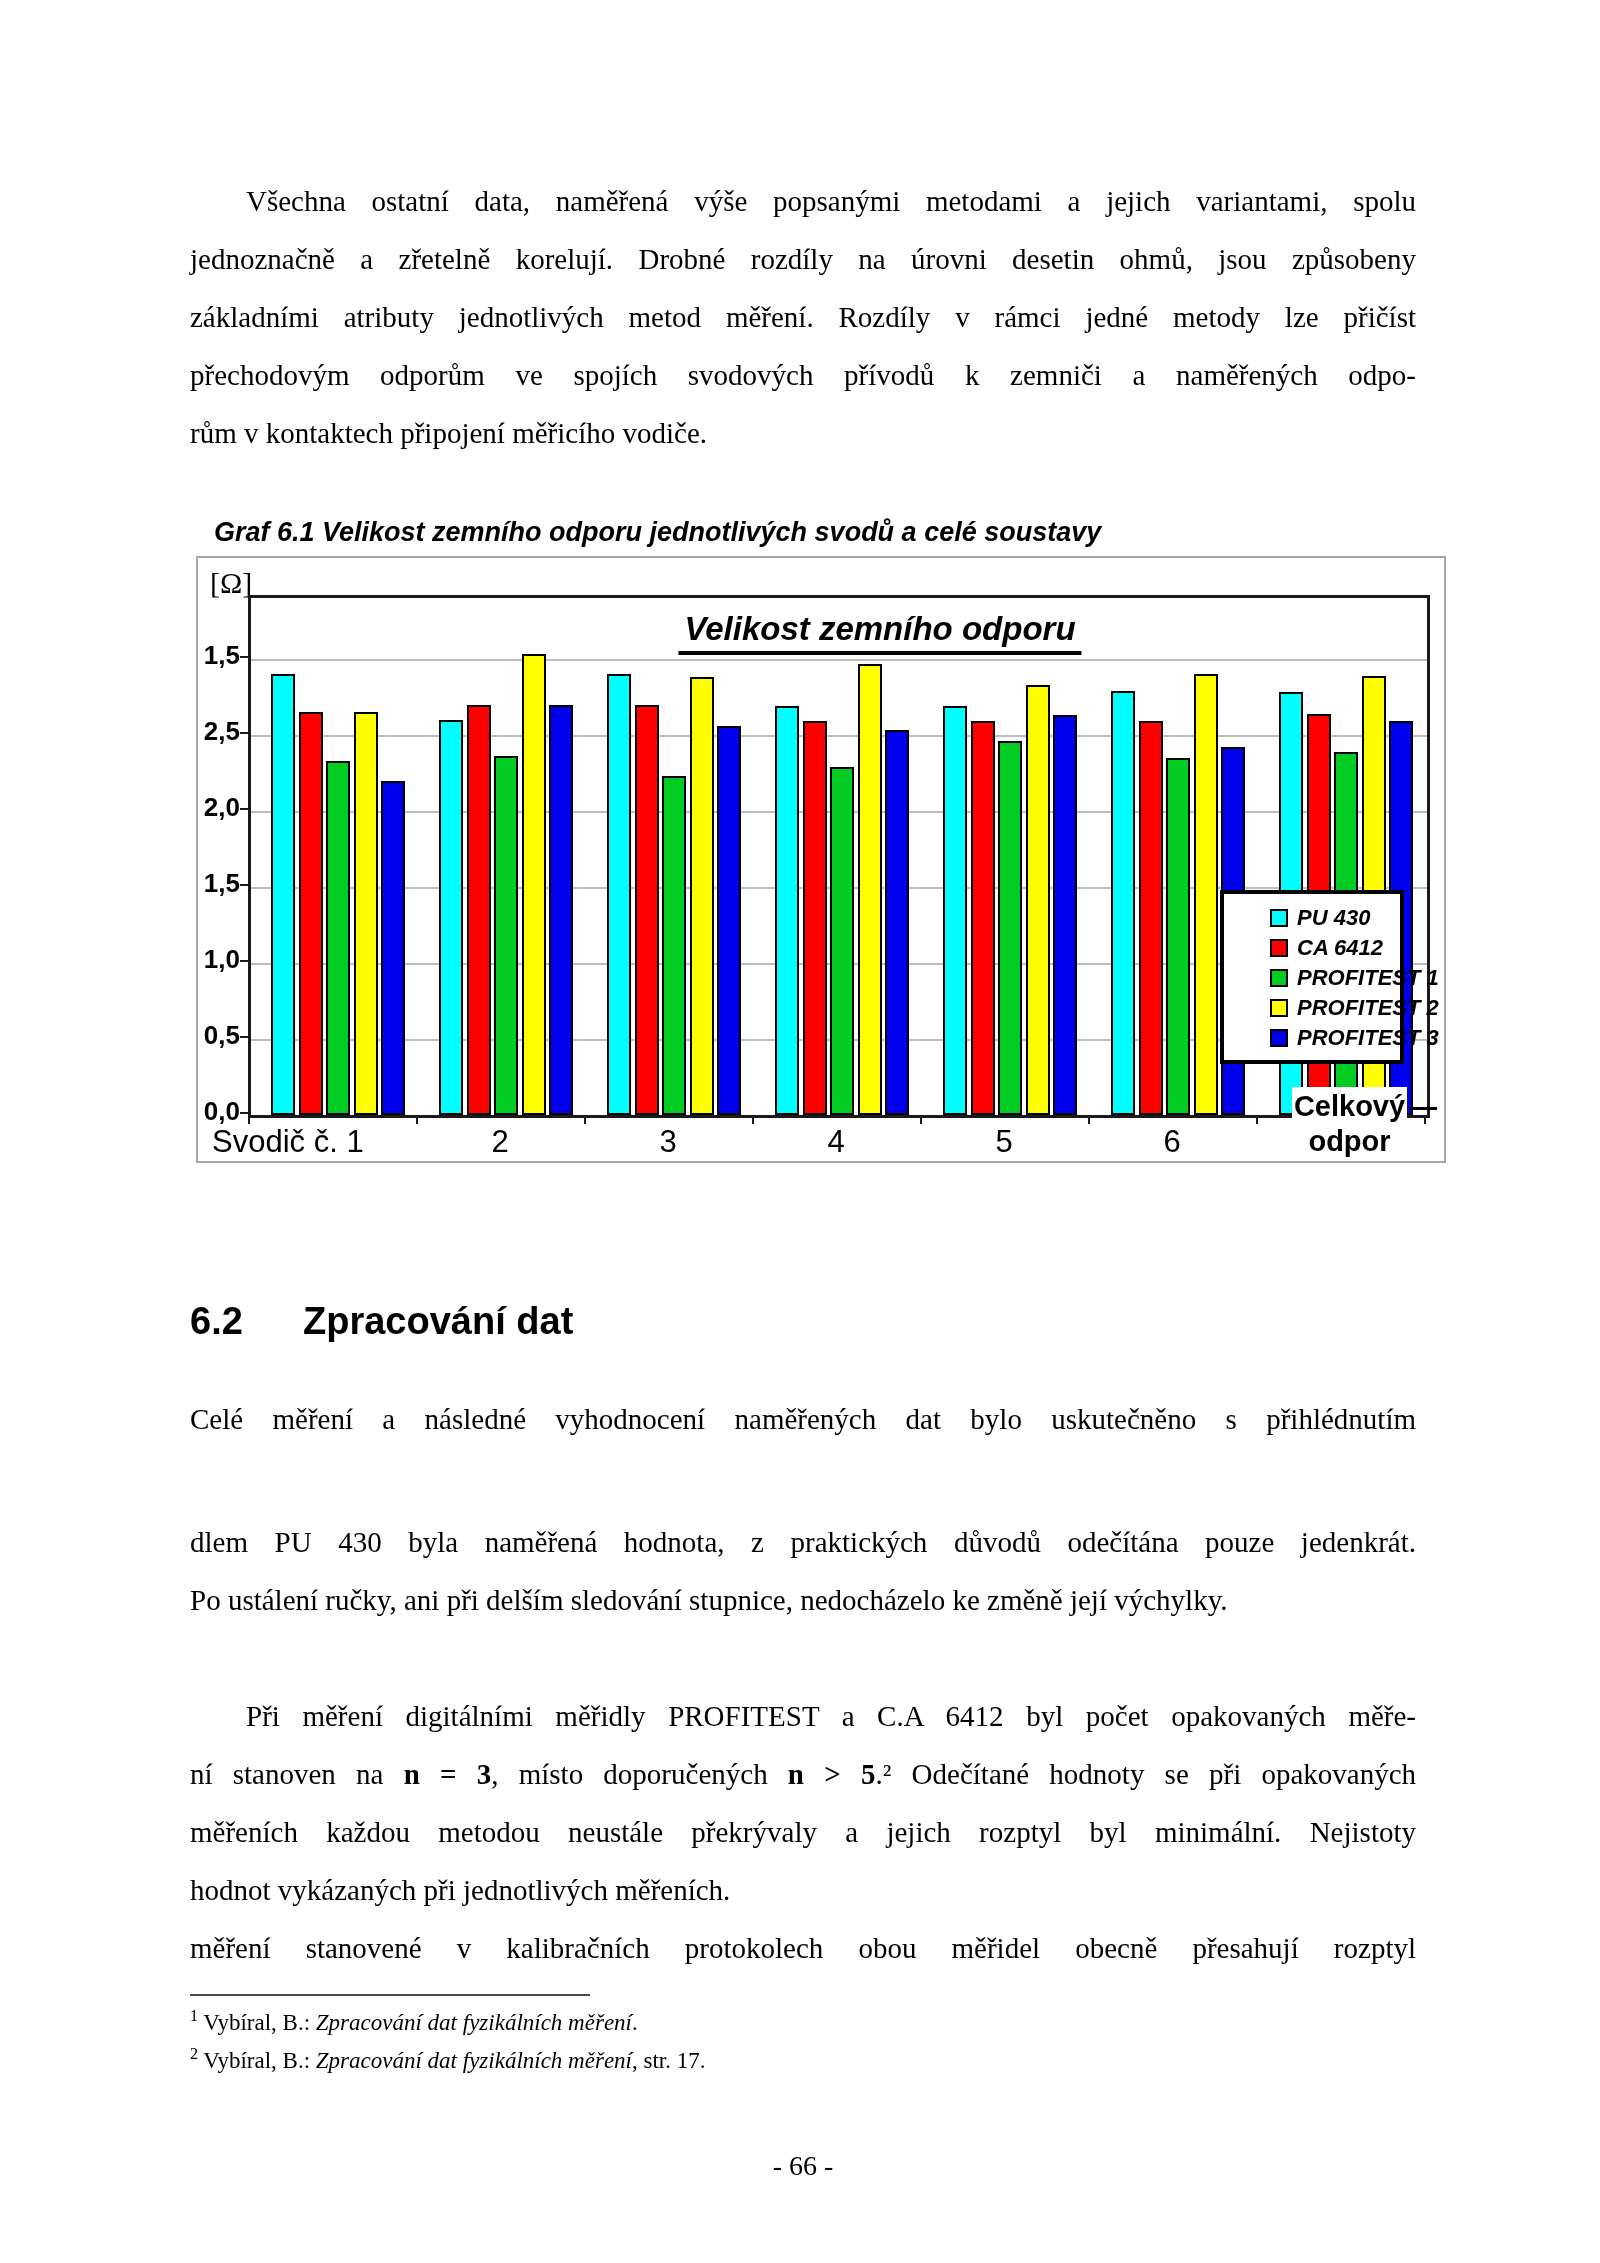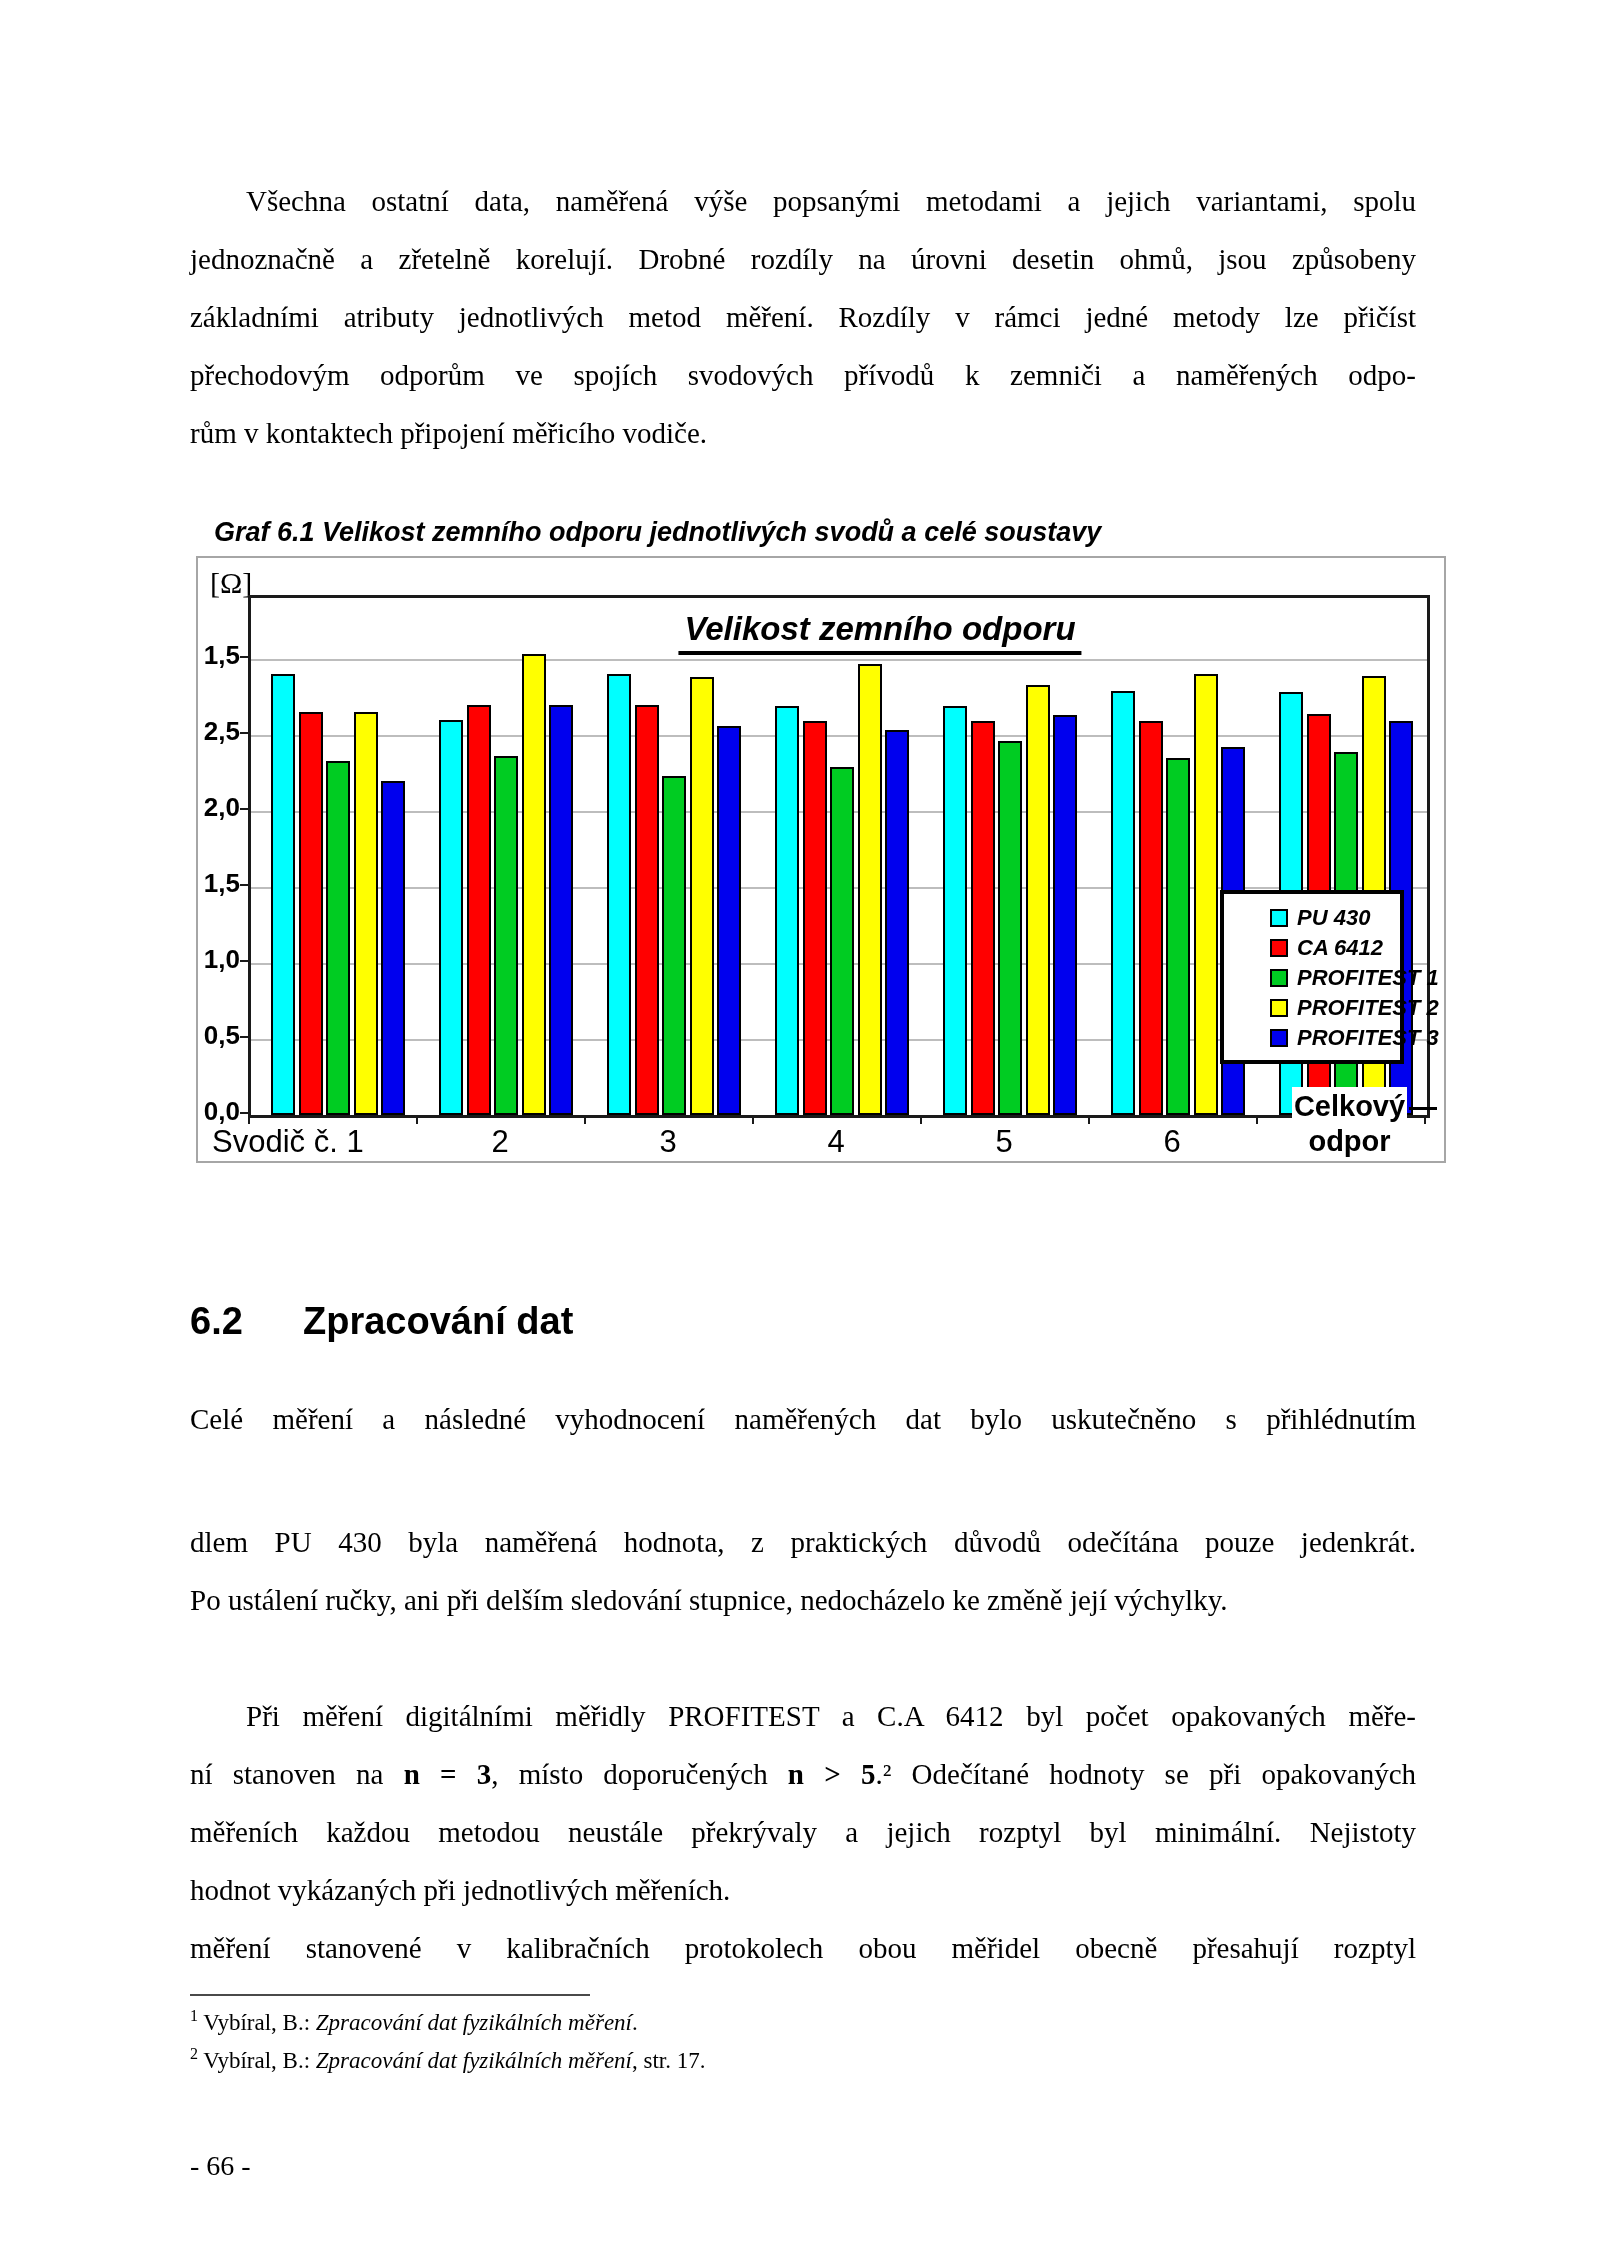--- a/index.html
+++ b/index.html
@@ -39,21 +39,21 @@
   .legend-label{margin-left:9px;font-size:22px;font-weight:bold;font-style:italic;white-space:nowrap;}
   #total-box{position:absolute;left:1094px;top:529px;width:115px;height:74px;background:#fff;
         z-index:6;text-align:center;font-size:29px;font-weight:bold;line-height:35px;padding-top:2px;
         box-sizing:border-box;}
   #axis-end-dash{position:absolute;left:1211px;top:549px;width:28px;height:3px;background:#000;z-index:7;}
   
   #footnote-sep{position:absolute;left:190px;top:1994px;width:400px;height:2px;background:#4a4a4a;}
   .footnote{position:absolute;left:190px;width:1226px;font-size:23px;line-height:38px;}
   .footnote .it{font-style:italic;}
   .footnote sup{font-size:16px;}
-  #page-number{position:absolute;left:190px;top:2150px;width:1226px;text-align:left;font-size:28px;}
+  #page-number{position:absolute;left:190px;top:2150px;width:1226px;text-align:center;font-size:28px;}
   sup{line-height:0;}
 </style>
 </head>
 <body>
 
 <div id="page">
 
   <div class="para" style="top:172px;">
     <div class="pline indent">Všechna ostatní data, naměřená výše popsanými metodami a jejich variantami, spolu</div>
     <div class="pline">jednoznačně a zřetelně korelují. Drobné rozdíly na úrovni desetin ohmů, jsou způsobeny</div>

